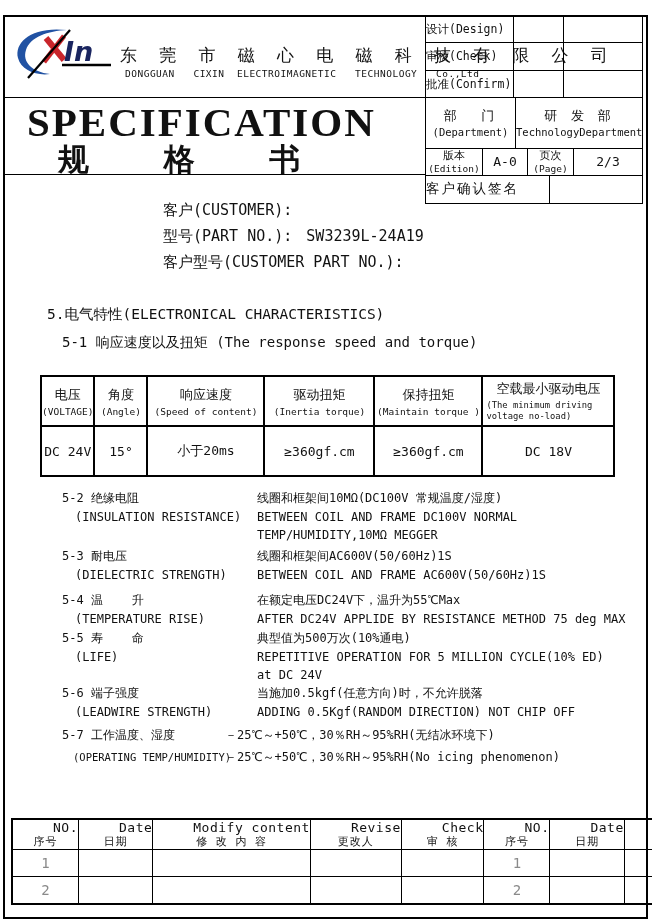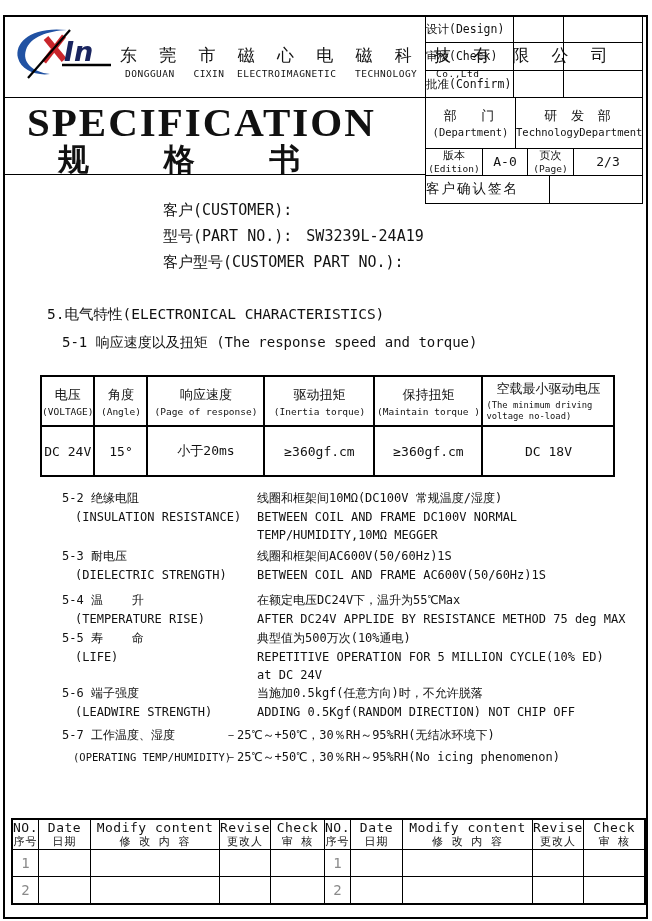--- a/index.html
+++ b/index.html
@@ -56,21 +56,21 @@
           font-size:12px; line-height:18.5px; }
   .ilabel { width:195px; flex:none; }
   .lbl2 { padding-left:13px; }
   .item.i57 { line-height:22px; }
   .item.i57 .ilabel { width:163px; }
   .item.i57 .lbl2 { padding-left:11px; font-size:10.5px; }
   
   table.rev { border-collapse:collapse; table-layout:fixed; position:absolute;
               left:11px; top:818px; border:2px solid #000; }
   table.rev td { border:1.5px solid #000; padding:0; text-align:center; vertical-align:middle; overflow:hidden; }
-  .rh-en { font-size:13px; letter-spacing:0.5px; }
+  .rh-en { font-size:13px; letter-spacing:0.5px;padding-left:40px; }
   .rh-cn { font-size:11px; letter-spacing:1px; margin-top:-1px; }
   .rno { color:#8a8a8a; font-size:14px; }
 </style>
 </head>
 <body>
 
 <div class="page">
   <div class="outer-border"></div>
 
   <div class="abs" style="left:12px; top:24px; width:100px; height:58px;">
@@ -195,21 +195,21 @@
       <td>
         <div class="sh-cn t">电压</div>
         <div class="sh-en t">(VOLTAGE)</div>
       </td>
       <td>
         <div class="sh-cn t">角度</div>
         <div class="sh-en t">(Angle)</div>
       </td>
       <td>
         <div class="sh-cn t">响应速度</div>
-        <div class="sh-en t">(Page of response)</div>
+        <div class="sh-en t">(Speed of content)</div>
       </td>
       <td>
         <div class="sh-cn t">驱动扭矩</div>
         <div class="sh-en t">(Inertia torque)</div>
       </td>
       <td>
         <div class="sh-cn t">保持扭矩</div>
         <div class="sh-en t">(Maintain torque )</div>
       </td>
       <td>

